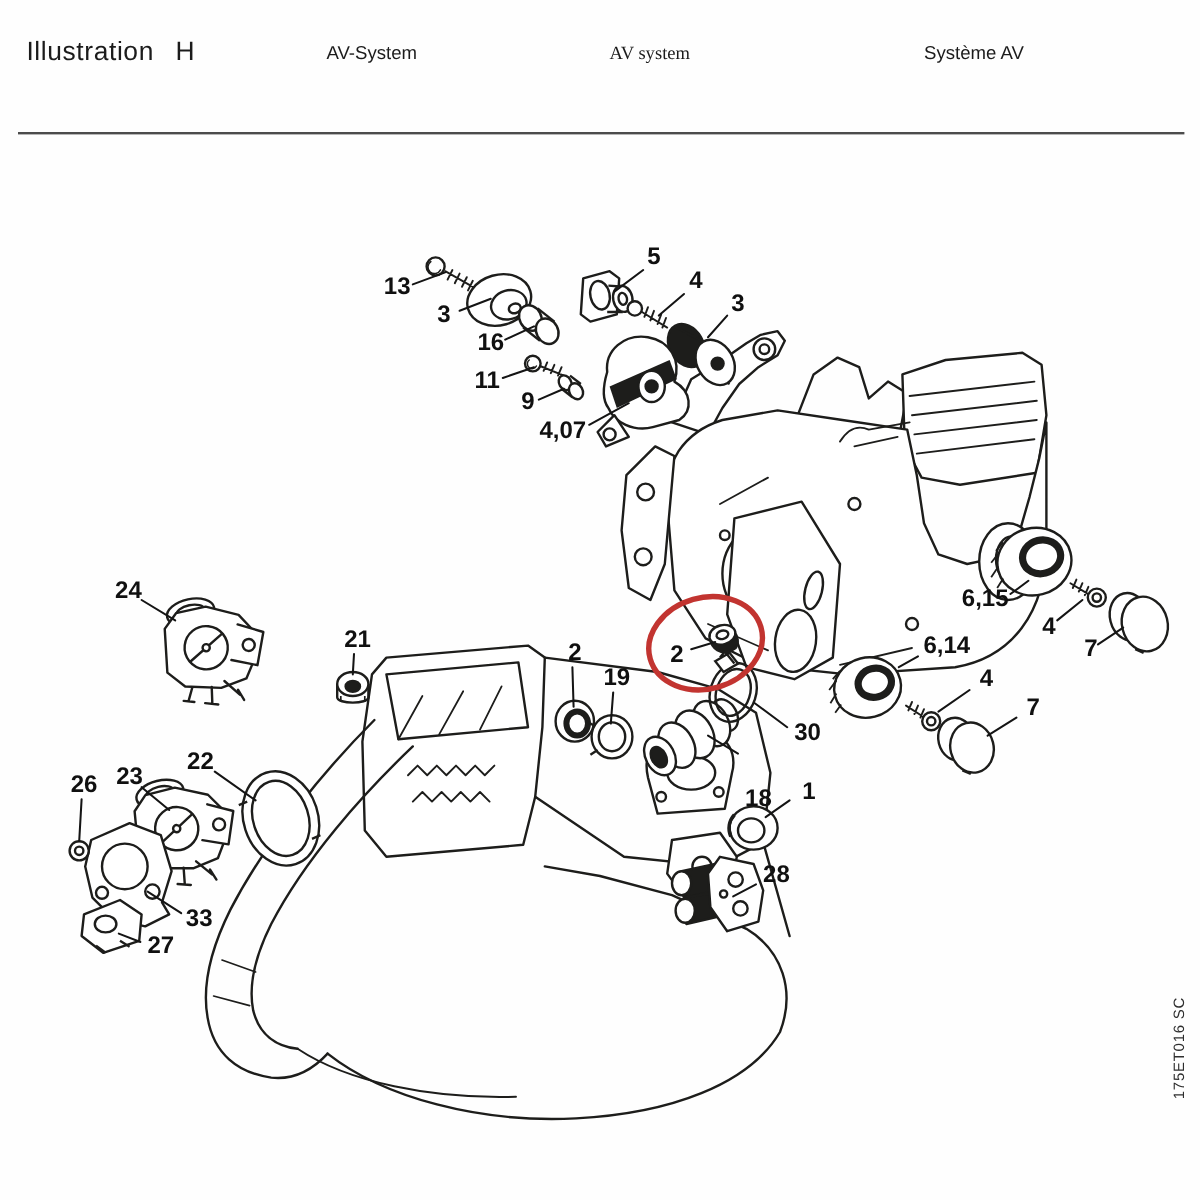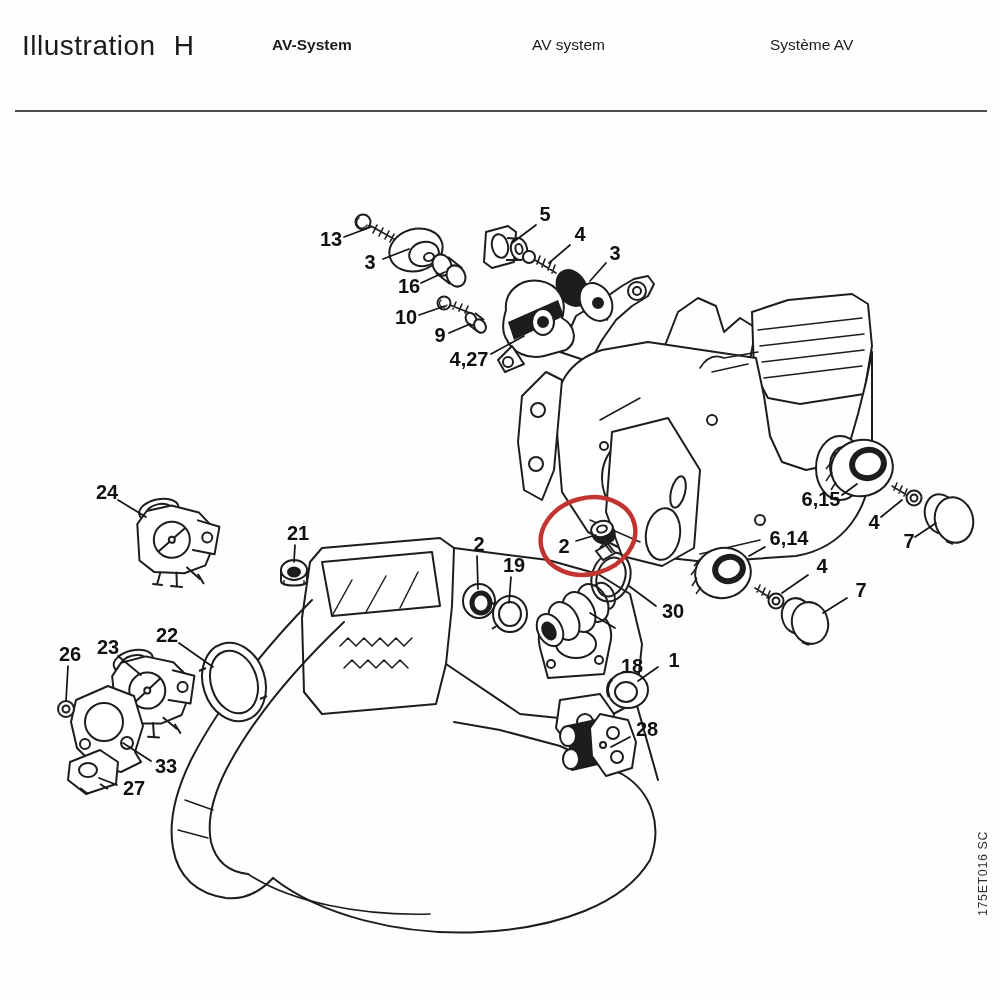--- a/index.html
+++ b/index.html
@@ -1,21 +1,21 @@
 <!DOCTYPE html>
 <html><head>
 <meta charset="utf-8">
 <style>
   html,body{margin:0;padding:0;background:#fff;}
   #page{position:relative;width:1000px;height:1000px;background:#fefefe;overflow:hidden;
         font-family:"Liberation Sans",sans-serif;color:#1b1b1b;}
-  .hdr-title{position:absolute;left:22px;top:30px;font-size:28px;letter-spacing:.5px;}
+  .hdr-title{position:absolute;left:22px;top:30px;font-size:22px;letter-spacing:.5px;}
   .hdr-fig{display:inline-block;margin-left:18px;}
   .hdr-col{position:absolute;top:36px;font-size:15.5px;}
-  #col-de{left:272px;font-weight:bold;} #col-en{left:532px;} #col-fr{left:770px;}
+  #col-de{left:272px;} #col-en{left:508px;font-family:Liberation Serif, serif;} #col-fr{left:770px;}
   .rule{position:absolute;left:15px;top:110px;width:972px;height:2px;background:#4c4c4c;}
   svg{position:absolute;left:0;top:0;}
   .callout{position:absolute;width:60px;text-align:center;
            font-weight:bold;font-size:20px;color:#101010;line-height:1.1;}
   .vcode{position:absolute;left:976px;top:916px;transform:rotate(-90deg);
          transform-origin:0 0;font-size:12.5px;letter-spacing:.6px;color:#2e2e2e;white-space:nowrap;}
 </style>
 </head>
 <body>
 
@@ -302,23 +302,23 @@
       <line x1="658" y1="667" x2="638" y2="681"></line>
       <line x1="630" y1="737" x2="611" y2="747"></line>
     </g>
 
     <ellipse cx="588" cy="536" rx="48" ry="38" transform="rotate(-16 588 536)" fill="none" stroke="#c23430" stroke-width="4.5"></ellipse>
   </svg>
 
   <div class="callout" style="left:301px;top:228px">13</div>
   <div class="callout" style="left:340px;top:251px">3</div>
   <div class="callout" style="left:379px;top:275px">16</div>
-  <div class="callout" style="left:376px;top:306px">10</div>
+  <div class="callout" style="left:376px;top:306px">11</div>
   <div class="callout" style="left:410px;top:324px">9</div>
-  <div class="callout" style="left:439px;top:348px">4,27</div>
+  <div class="callout" style="left:439px;top:348px">4,07</div>
   <div class="callout" style="left:515px;top:203px">5</div>
   <div class="callout" style="left:550px;top:223px">4</div>
   <div class="callout" style="left:585px;top:242px">3</div>
   <div class="callout" style="left:791px;top:488px">6,15</div>
   <div class="callout" style="left:844px;top:511px">4</div>
   <div class="callout" style="left:879px;top:530px">7</div>
   <div class="callout" style="left:759px;top:527px">6,14</div>
   <div class="callout" style="left:792px;top:555px">4</div>
   <div class="callout" style="left:831px;top:579px">7</div>
   <div class="callout" style="left:643px;top:600px">30</div>

